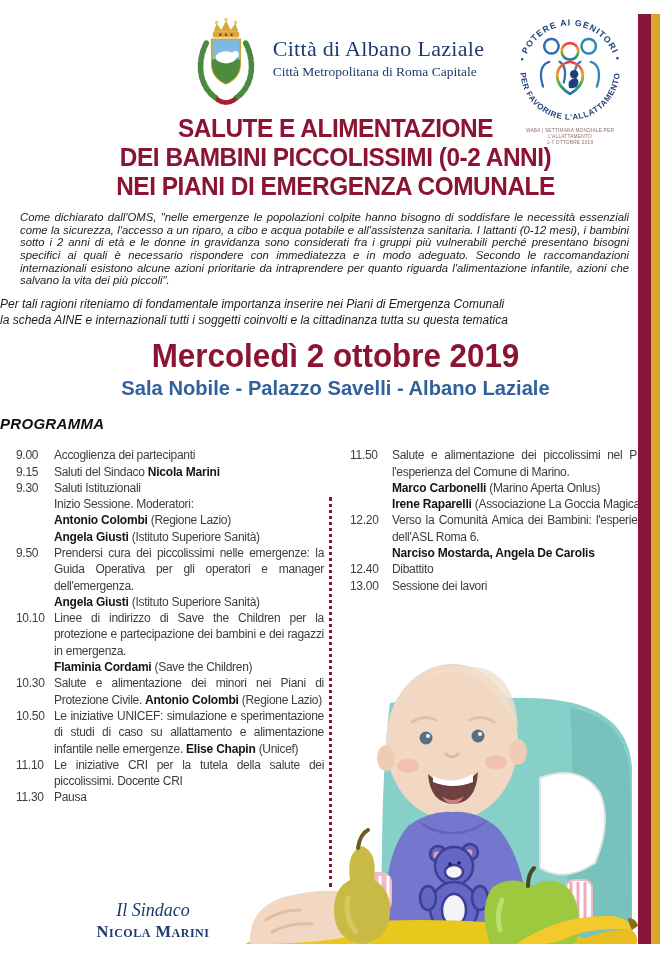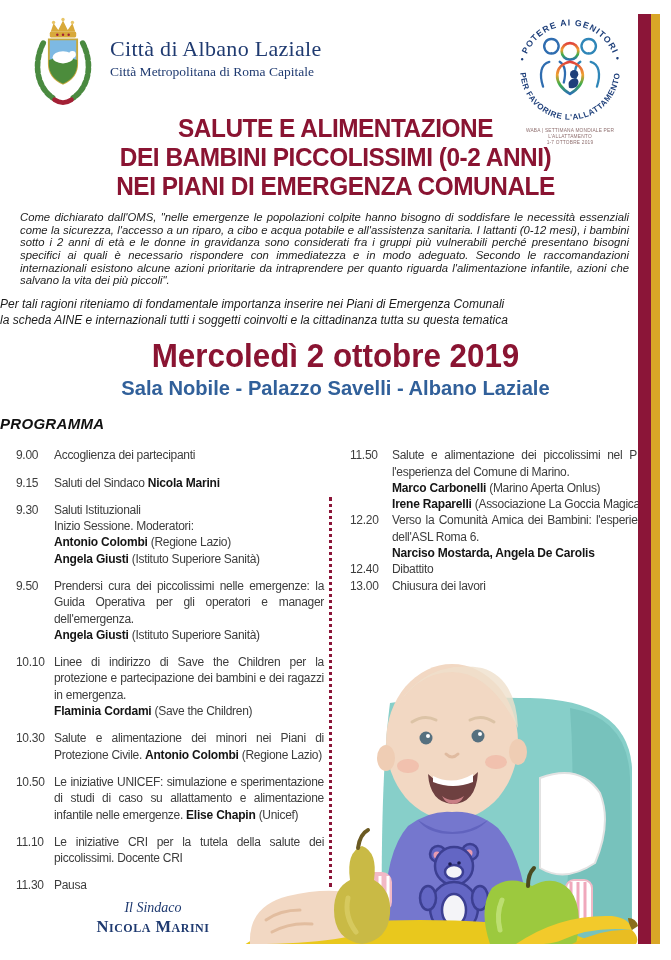--- a/index.html
+++ b/index.html
@@ -1,19 +1,19 @@
 <!DOCTYPE html>
 <html><head>
 <meta charset="utf-8">
 <style>
   html,body{margin:0;padding:0;background:#e8e8e8;}
   .poster{position:relative;width:671px;height:960px;background:#ffffff;overflow:hidden;
           font-family:"Liberation Sans",sans-serif;margin:0 auto;}
   
-  .header{display:flex;align-items:flex-start;padding:14px 24px 0 30px;height:92px;}
+  .header{display:flex;align-items:flex-start;padding:14px 24px 0 30px;height:92px;justify-content:center;}
   .crest{width:66px;height:96px;flex:0 0 auto;}
   .citytext{margin:22px 0 0 14px;color:#1F3A70;font-family:"Liberation Serif",serif;}
   .cityname{font-size:22px;letter-spacing:.3px;}
   .citysub{font-size:13.5px;margin-top:2px;}
   .roundlogo{position:absolute;left:512px;top:10px;width:116px;text-align:center;}
   .logocaption{font-size:4.8px;line-height:1.25;color:#8f6f6f;letter-spacing:.2px;margin-top:-2px;}
   
   .stripe{position:absolute;right:11px;top:14px;height:930px;width:22px;display:flex;z-index:5;}
   .stripe .m{width:13px;height:100%;}
   .stripe .g{width:9px;height:100%;}
@@ -27,35 +27,35 @@
   
   .date{margin-top:9px;text-align:center;color:#8A1432;font-weight:bold;font-size:33px;transform:scaleX(.95);}
   .venue{margin-top:1px;text-align:center;color:#31609A;font-weight:bold;font-size:21px;transform:scaleX(.96);}
   .invite{margin-top:9px;text-align:center;font-weight:bold;font-style:italic;font-size:15px;
           line-height:1.35;color:#111;}
   .programma{margin-top:15px;text-align:left;font-weight:bold;font-style:italic;font-size:15px;
              letter-spacing:.3px;color:#111;}
   
   .program{display:flex;margin-top:15px;padding-left:16px;}
   .pcol{display:flex;flex-direction:column;}
-  .pcol.left{width:308px;gap:11px;}
+  .pcol.left{width:308px;}
   .pcol.right{width:306px;margin-left:26px;}
   .prow{display:flex;font-size:12px;line-height:16.3px;color:#3d3d3d;letter-spacing:-.3px;}
   .ptime{flex:0 0 38px;}
   .pcol.right .ptime{flex:0 0 42px;}
   .ptext{flex:1;text-align:justify;}
   .ptext .b{font-weight:bold;color:#151515;letter-spacing:-.2px;}
   .divider{position:absolute;left:329px;top:497px;height:390px;width:0;
            border-left:3px dotted #8B1538;z-index:1;}
   
   .photo{position:absolute;left:230px;top:648px;width:408px;height:296px;z-index:2;}
   .photo svg{display:block;}
   .signature{position:absolute;left:58px;top:900px;width:190px;text-align:center;
              font-family:"Liberation Serif",serif;color:#1F3A70;z-index:3;}
-  .sigrole{font-style:italic;font-size:14px;}
+  .sigrole{font-style:italic;font-size:18px;}
   .signame{font-variant:small-caps;font-size:16.5px;letter-spacing:.5px;margin-top:1px;font-weight:bold;}
   .arct{fill:#1E3F7A;font-weight:bold;font-size:8.4px;letter-spacing:1px;font-family:"Liberation Sans",sans-serif;}
   .arcb{fill:#1E3F7A;font-weight:bold;font-size:7.8px;letter-spacing:.6px;font-family:"Liberation Sans",sans-serif;}
 </style>
 </head>
 <body>
 
 <div class="poster">
 
   <div class="stripe">
@@ -183,21 +183,21 @@
       <div class="prow">
           <div class="ptime">12.20</div>
           <div class="ptext"><span>Verso la Comunità Amica dei Bambini: l'esperienza dell'ASL Roma 6.</span><br><span class="b">Narciso Mostarda, Angela De Carolis</span></div>
         </div>
       <div class="prow">
           <div class="ptime">12.40</div>
           <div class="ptext"><span>Dibattito</span></div>
         </div>
       <div class="prow">
           <div class="ptime">13.00</div>
-          <div class="ptext"><span>Chiusura dei lavori</span></div>
+          <div class="ptext"><span>Sessione dei lavori</span></div>
         </div>
     </div>
   </div>
 
   <div class="photo">
     <svg width="408" height="296" viewBox="0 0 408 296">
 
       <path d="M160,55 Q150,130 152,296 L402,296 L402,120 Q398,52 300,50 Q200,48 160,55 Z" fill="#87CFC9"></path>
       <path d="M340,60 Q398,70 400,130 L402,296 L330,296 Q348,170 340,60 Z" fill="#77C2BC"></path>
 

